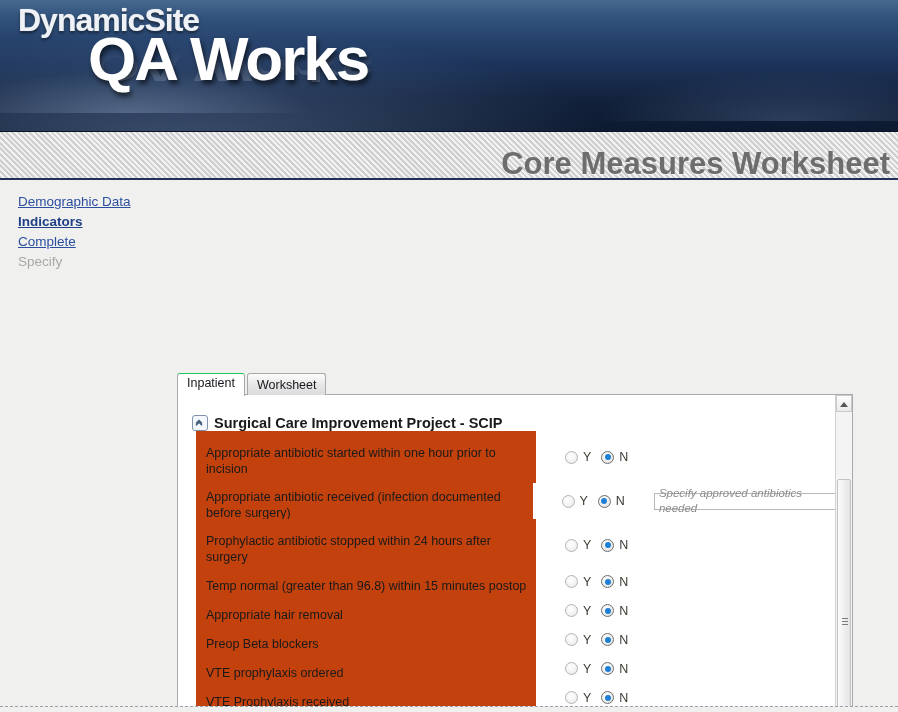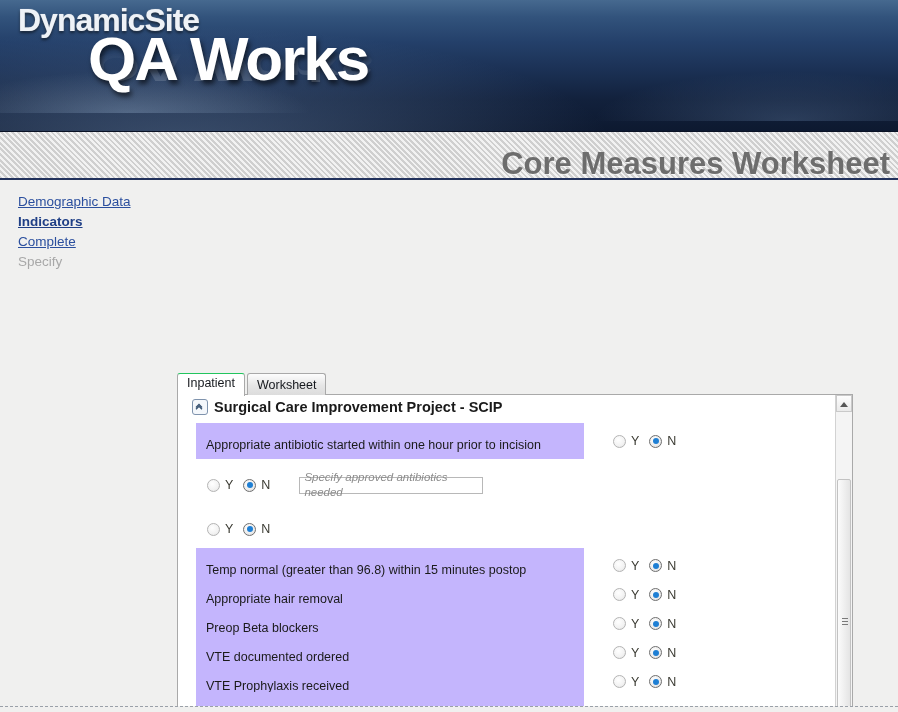--- a/index.html
+++ b/index.html
@@ -212,21 +212,21 @@
     left: 0; top: 0;
     width: 658px;
     height: 100%;
     overflow: hidden;
   }
 
   .section-head {
     display: flex;
     align-items: center;
     gap: 6px;
-    padding: 4px 0 4px 14px;
+    padding: 20px 0 4px 14px;
     font-size: 14.5px;
     font-weight: bold;
     color: #1a1a1a;
     font-family: "Liberation Sans", sans-serif;
     white-space: nowrap;
   }
   .sec-icon {
     display: inline-block;
     width: 14px;
     height: 14px;
@@ -238,23 +238,23 @@
   }
   .sec-icon svg { position: absolute; left: 1px; top: 1px; }
 
   .qrow {
     display: flex;
     align-items: center;
     height: 44px;
     position: relative;
   }
   .qlabel {
-    width: 388px;
+    width: 340px;
     margin-left: 18px;
-    background: #c4b5fd;
+    background: #c2410c;
     padding: 14px 8px 6px 10px;
     box-sizing: border-box;
     font-size: 12.5px;
     line-height: 16px;
     color: #1a1a1a;
     font-family: "Liberation Sans", sans-serif;
     min-height: 30px;
     display: flex;
     align-items: center;
   }
@@ -432,30 +432,32 @@
         <div class="qlabel">Appropriate antibiotic started within one hour prior to incision</div>
         <div class="ans">
           <span class="radio"></span>
           <span class="ynlabel">Y</span>
           <span class="radio checked"></span>
           <span class="ynlabel">N</span>
         </div>
       </div>
 
       <div class="qrow">
+        <div class="qlabel">Appropriate antibiotic received (infection documented before surgery)</div>
         <div class="ans">
           <span class="radio"></span>
           <span class="ynlabel">Y</span>
           <span class="radio checked"></span>
           <span class="ynlabel">N</span>
         </div>
         <div class="specify-input">Specify approved antibiotics needed</div>
       </div>
 
       <div class="qrow">
+        <div class="qlabel">Prophylactic antibiotic stopped within 24 hours after surgery</div>
         <div class="ans">
           <span class="radio"></span>
           <span class="ynlabel">Y</span>
           <span class="radio checked"></span>
           <span class="ynlabel">N</span>
         </div>
       </div>
 
       <div class="qrow" style="height:29px">
         <div class="qlabel">Temp normal (greater than 96.8) within 15 minutes postop</div>
@@ -481,21 +483,21 @@
         <div class="qlabel">Preop Beta blockers</div>
         <div class="ans">
           <span class="radio"></span>
           <span class="ynlabel">Y</span>
           <span class="radio checked"></span>
           <span class="ynlabel">N</span>
         </div>
       </div>
 
       <div class="qrow" style="height:29px">
-        <div class="qlabel">VTE documented ordered</div>
+        <div class="qlabel">VTE prophylaxis ordered</div>
         <div class="ans">
           <span class="radio"></span>
           <span class="ynlabel">Y</span>
           <span class="radio checked"></span>
           <span class="ynlabel">N</span>
         </div>
       </div>
 
       <div class="qrow" style="height:29px">
         <div class="qlabel">VTE Prophylaxis received</div>

